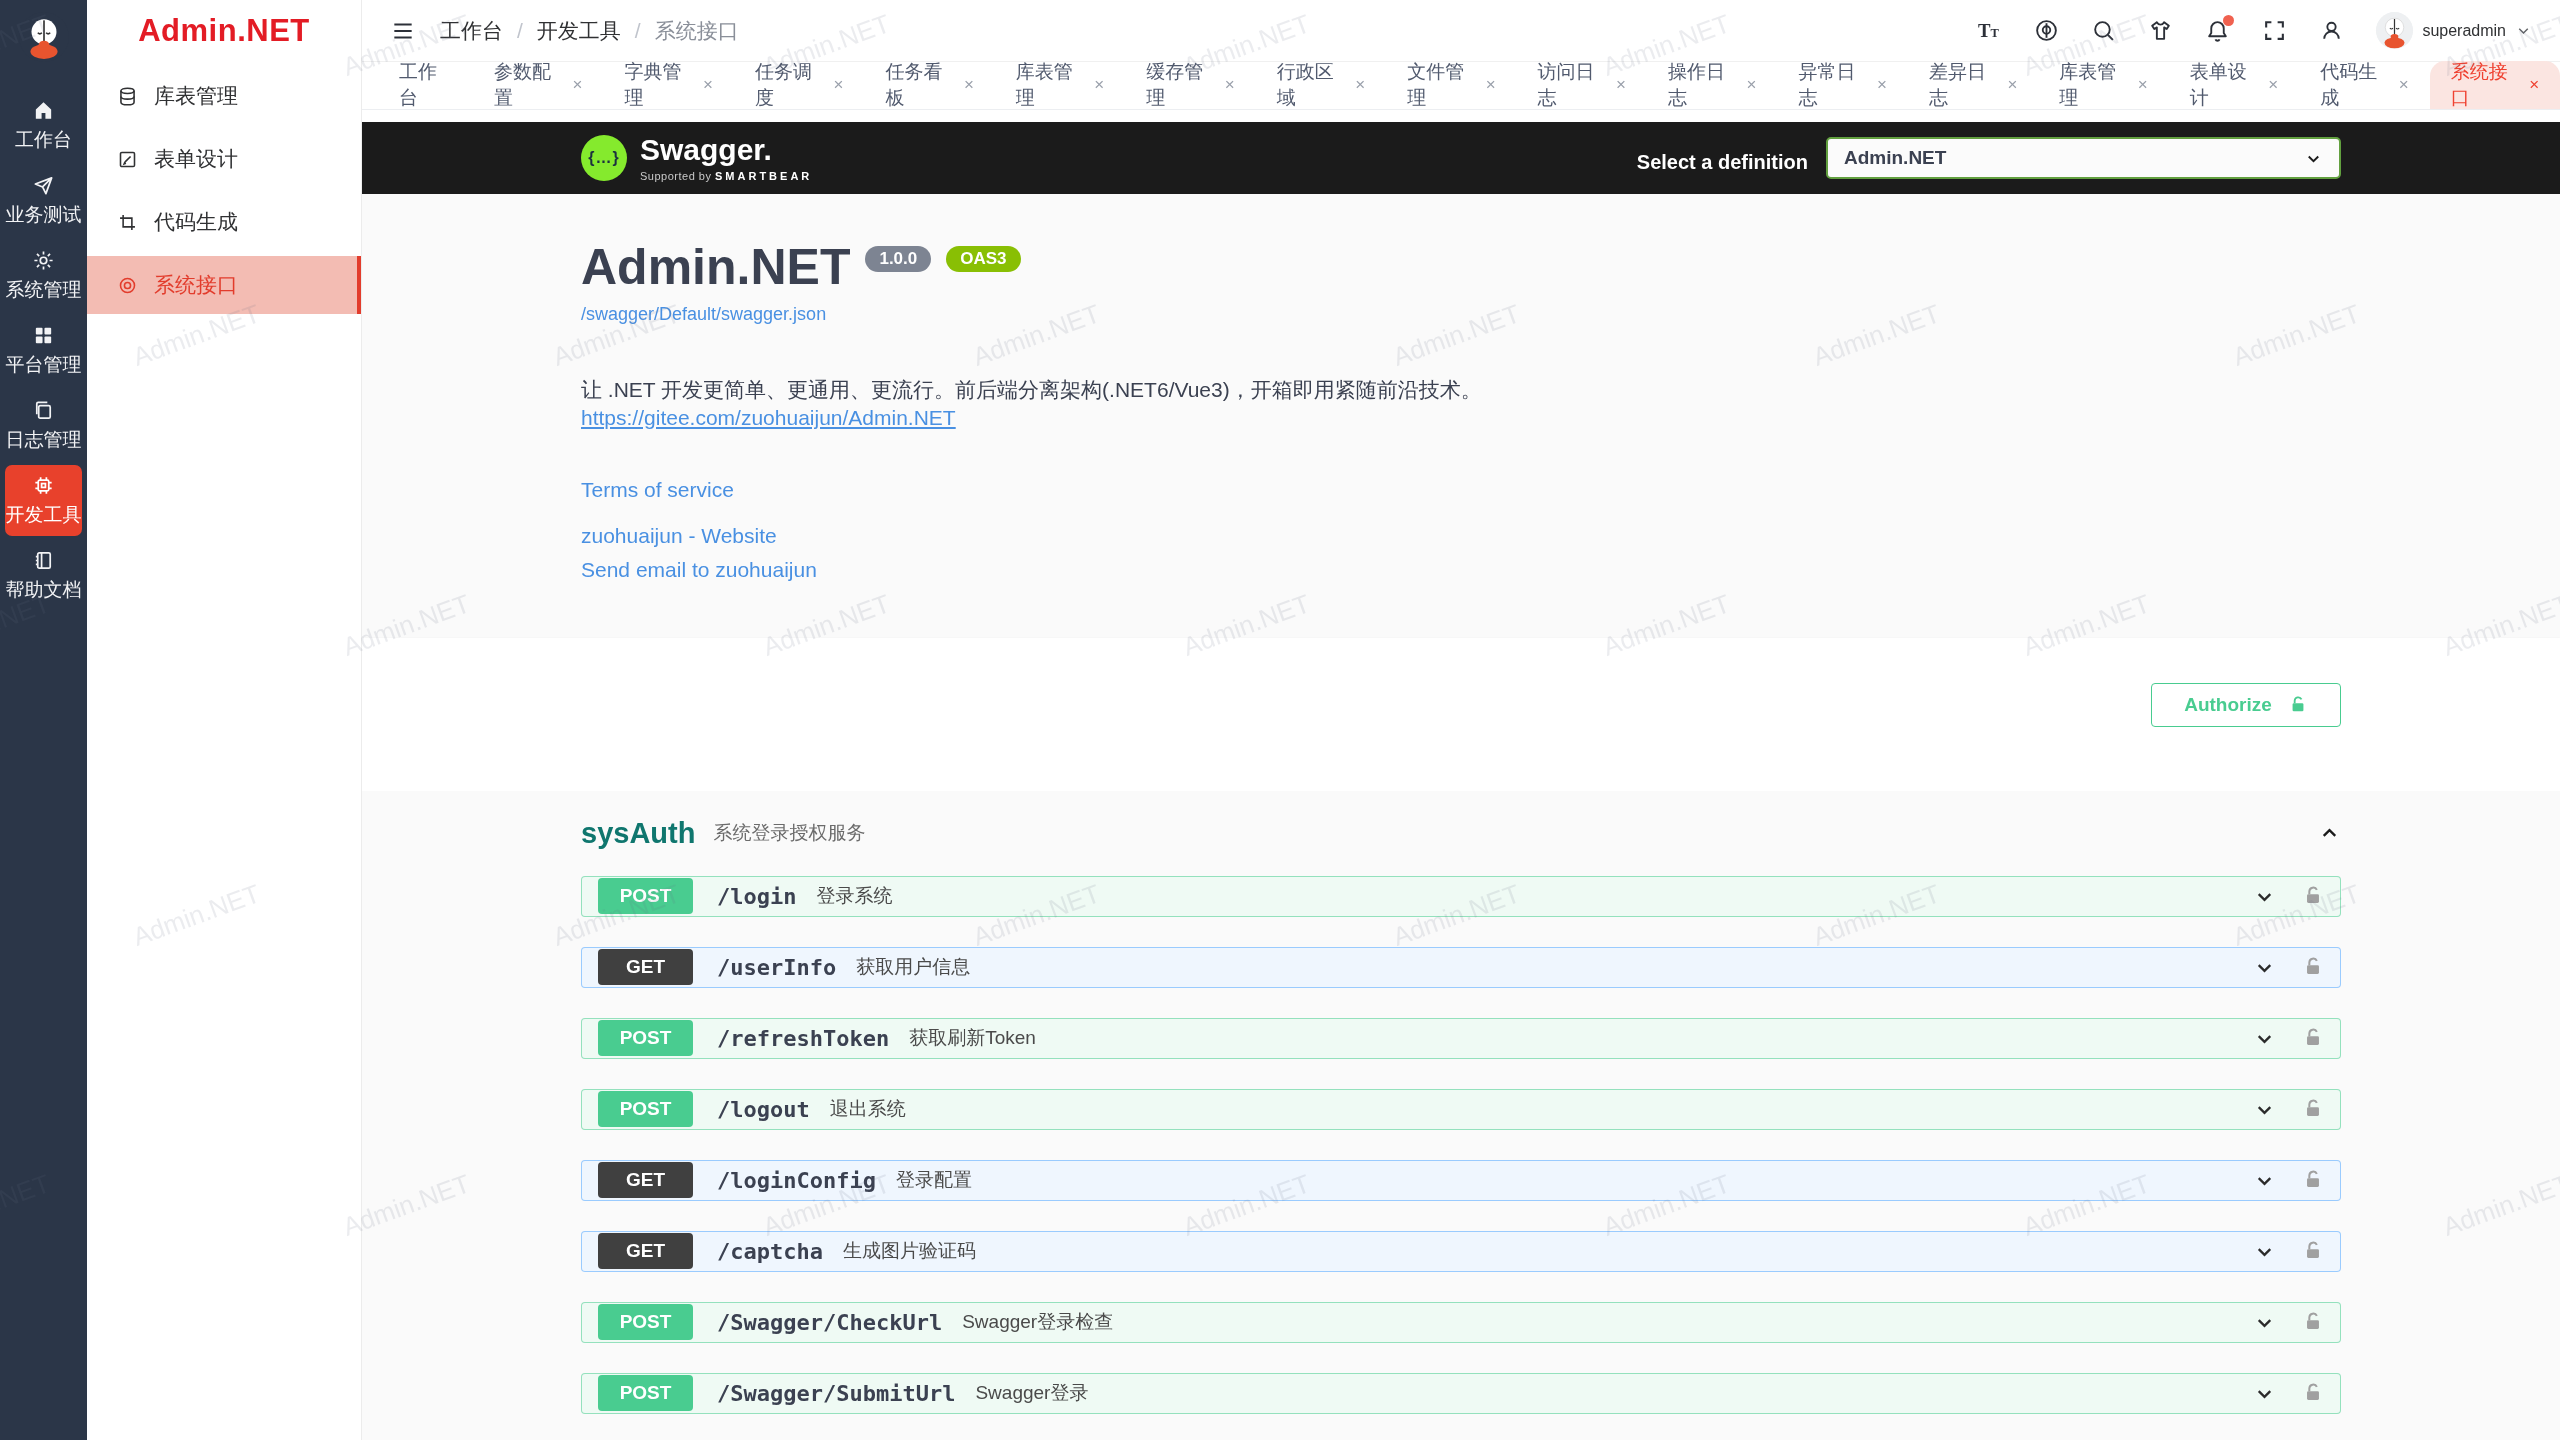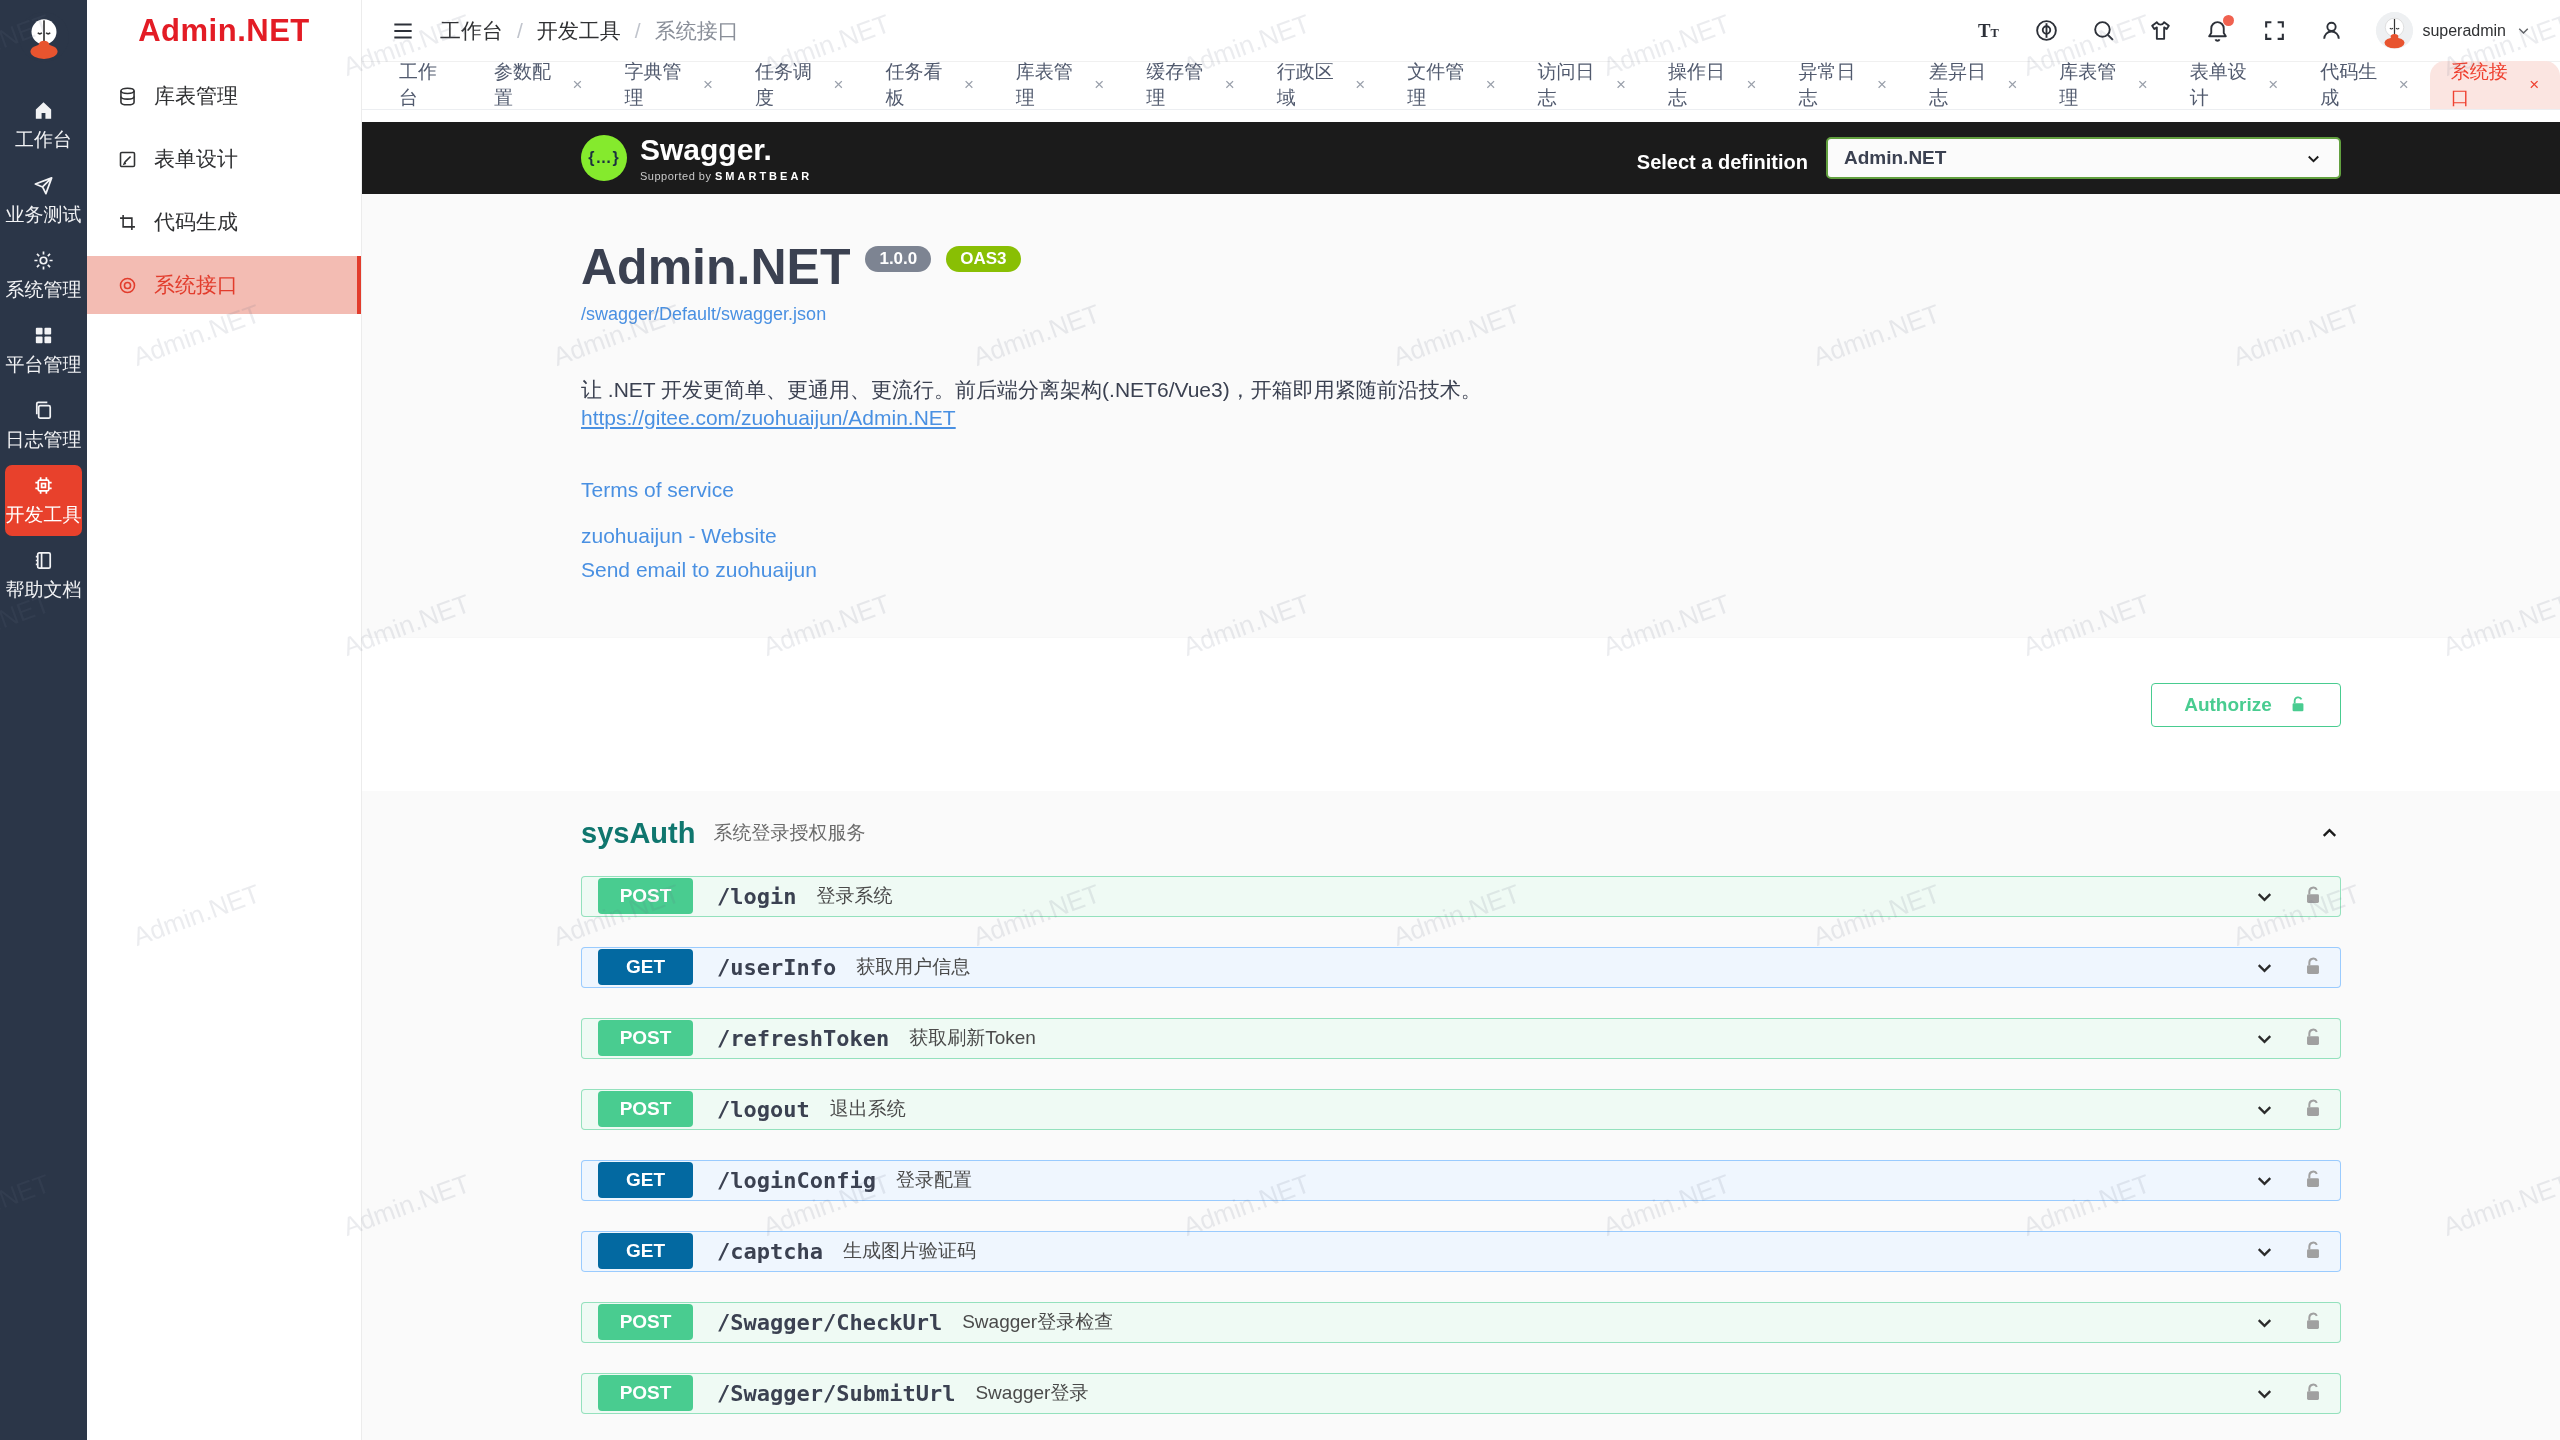--- a/index.html
+++ b/index.html
@@ -87,21 +87,21 @@
   .tag-name { font-size:29px; font-weight:bold; color:#0f766e; }
   .tag-desc { margin-left:18px; font-size:19px; color:#6b6b6b; }
   .tag-chevron { margin-left:auto; width:23px; height:23px; color:#1b1b1b; }
   .section-divider { border-top:1px solid rgba(59,65,81,.22); }
 
   .op-row { display:flex; align-items:center; height:41px; margin-bottom:30px; border-radius:4px; border:1px solid; padding:0 16px 0 16px; cursor:pointer; }
   .op-row.post { background:#effaf4; border-color:rgba(73,204,144,.55); }
   .op-row.get  { background:#eff6fe; border-color:rgba(97,175,254,.6); }
   .method-badge { min-width:95px; padding:7px 0; border-radius:4px; text-align:center; color:#fff; font-weight:bold; font-size:19px; }
   .op-row.post .method-badge { background:#49cc90; }
-  .op-row.get  .method-badge { background:#0369a1; }
+  .op-row.get  .method-badge { background:#404040; }
   .op-path { margin-left:24px; font-family:"DejaVu Sans Mono",monospace; font-weight:bold; font-size:22px; color:#3b4151; }
   .op-desc { margin-left:20px; font-size:19px; color:#4a4a4a; }
   .row-icons { margin-left:auto; display:flex; align-items:center; gap:26px; }
   .row-icons svg { cursor:pointer; }
   .chev { width:23px; height:23px; color:#2b2b2b; }
 </style>
 </head>
 <body>
 
 <div class="rail">

